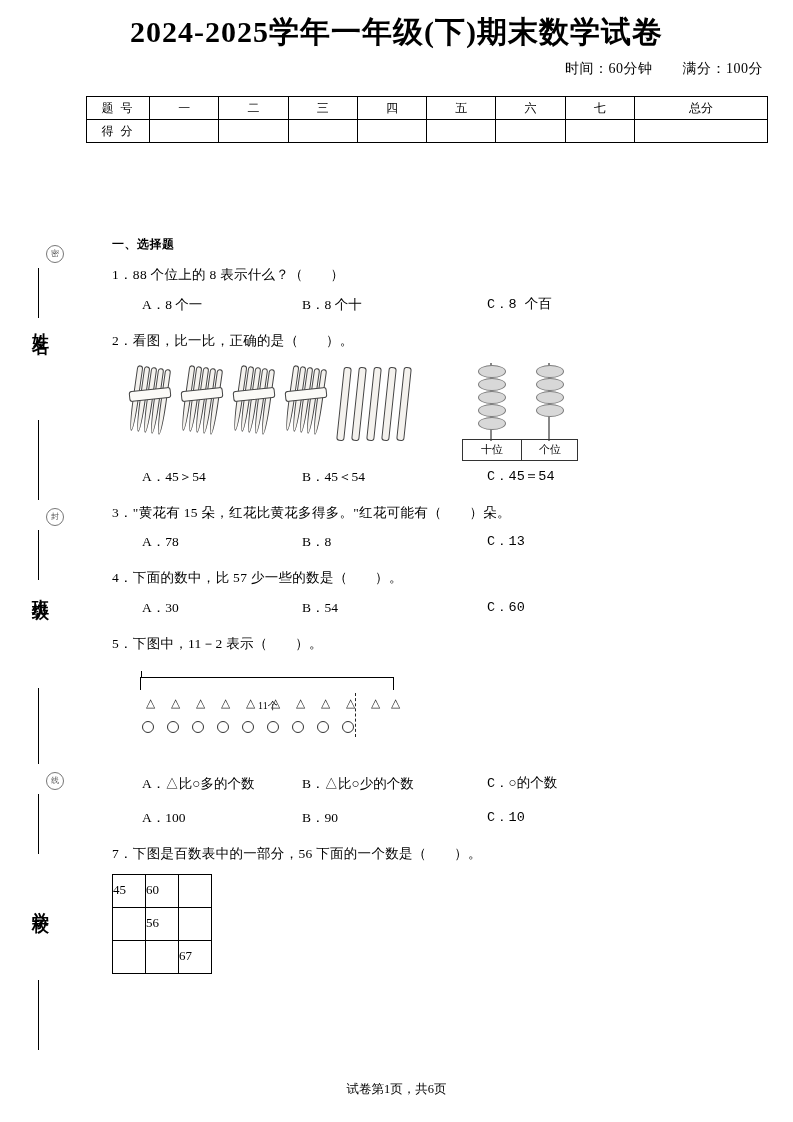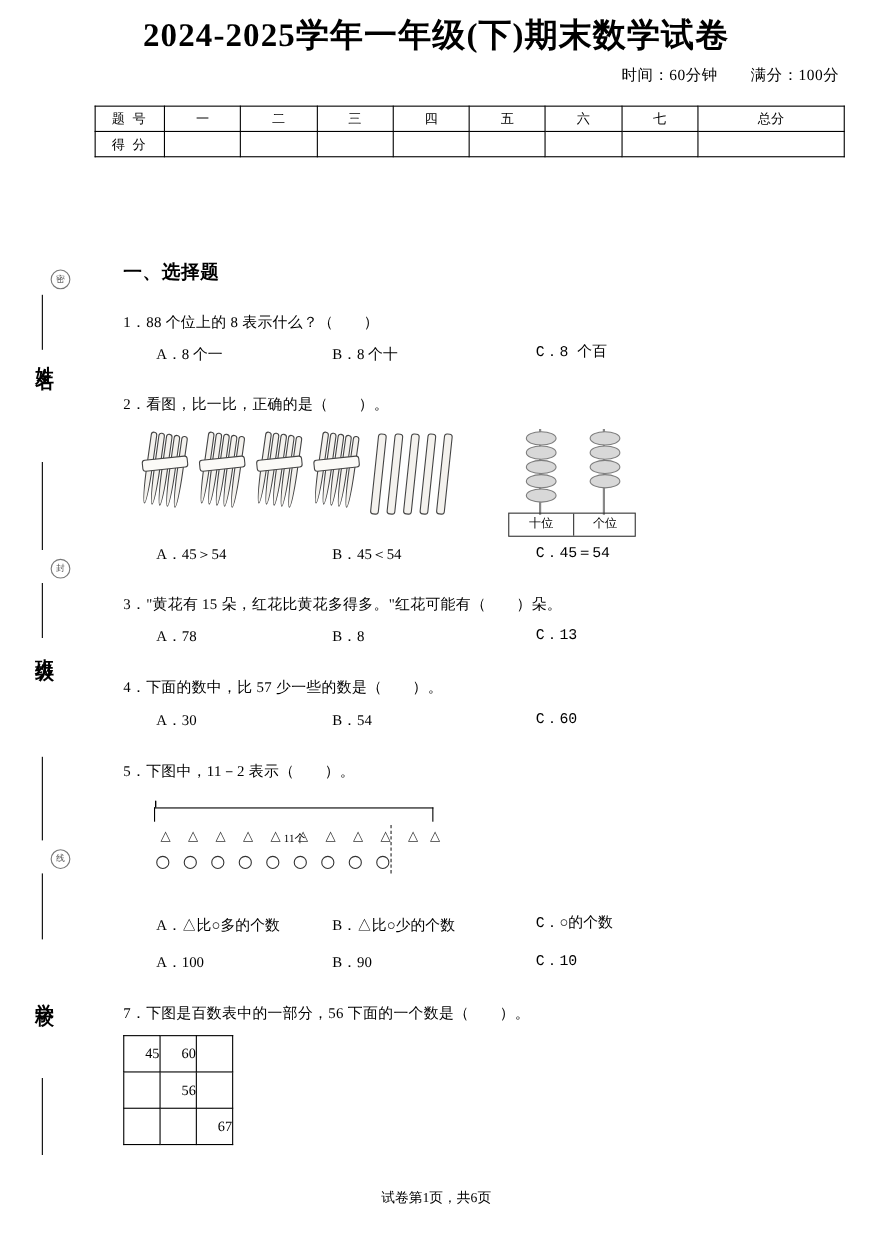--- a/index.html
+++ b/index.html
@@ -101,26 +101,26 @@
   .content {
     position: absolute;
     left: 112px;
     top: 236px;
     width: 600px;
     font-size: 13.5px;
     line-height: 1.45;
   }
   .sec-title {
     font-weight: bold;
-    font-size: 17px;
+    font-size: 12px;
     margin-bottom: 12px;
     letter-spacing: 0.5px;
   }
   .q {
-    margin-top: 22px;
+    margin-top: 12px;
     letter-spacing: 0.3px;
   }
   .opts {
     position: relative;
     height: 24px;
     margin-top: 10px;
   }
   .opts span {
     position: absolute;
     top: 0;
@@ -300,21 +300,21 @@
   .hundred-table {
     margin-top: 10px;
     margin-left: 0;
     border-collapse: collapse;
     font-size: 13px;
   }
   .hundred-table td {
     border: 1px solid #000;
     width: 32px;
     height: 32px;
-    text-align: right;
+    text-align: left;
     vertical-align: middle;
     padding: 0;
   }
 
   
   .footer {
     position: absolute;
     left: 0;
     bottom: 24px;
     width: 793px;

